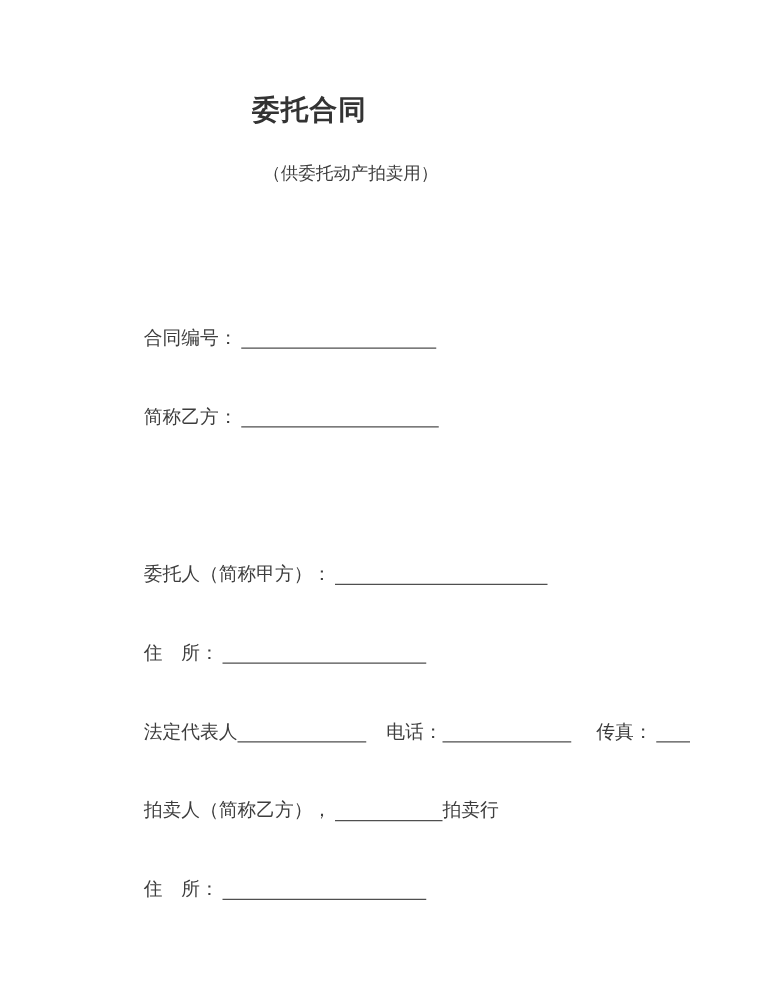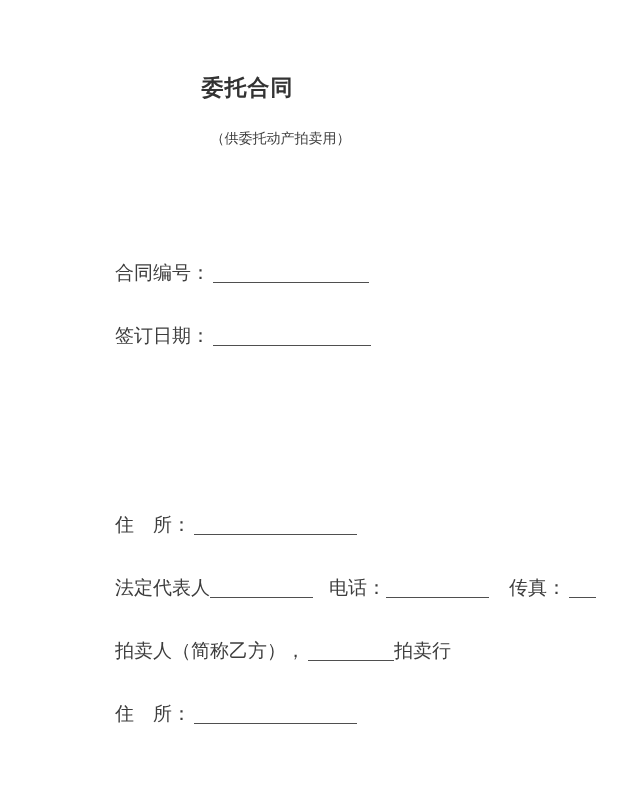--- a/index.html
+++ b/index.html
@@ -38,21 +38,21 @@
     left: 0;
     width: 561px;
     text-align: center;
     font-size: 14px;
     color: #3d3d3d;
     margin: 0;
   }
   .row {
     position: absolute;
     left: 115px;
-    font-size: 19px;
+    font-size: 15px;
     color: #3d3d3d;
     white-space: nowrap;
     line-height: 16px;
   }
   .r1 { top: 263px; }
   .r2 { top: 326px; }
   .r3 { top: 389px; }
   .r4 { top: 452px; }
   .r5 { top: 515px; }
   .r6 { top: 578px; }
@@ -82,24 +82,27 @@
 
   <h1 class="doc-title">委托合同</h1>
 
   <div class="doc-subtitle">（供委托动产拍卖用）</div>
 
   <div class="row r1">
     <span>合同编号：</span><span class="blank w156"></span>
   </div>
 
   <div class="row r2">
-    <span>签订日期：</span><span class="blank w158"></span>
+    <span>简称乙方：</span><span class="blank w158"></span>
   </div>
 
 
+  <div class="row r4">
+    <span>委托人（简称甲方）：</span><span class="blank w170"></span>
+  </div>
 
   <div class="row r5">
     <span>住　所：</span><span class="blank w163"></span>
   </div>
 
   <div class="row r6">
     <span>法定代表人</span><span class="blank w103"></span><span class="gap-tel">电话：</span><span class="blank w103"></span><span class="gap-fax">传真：</span><span class="blank w27"></span>
   </div>
 
   <div class="row r7">

